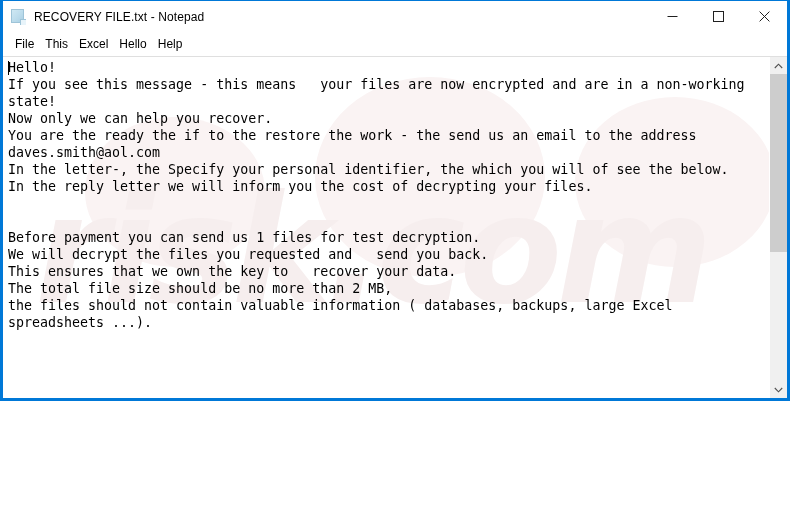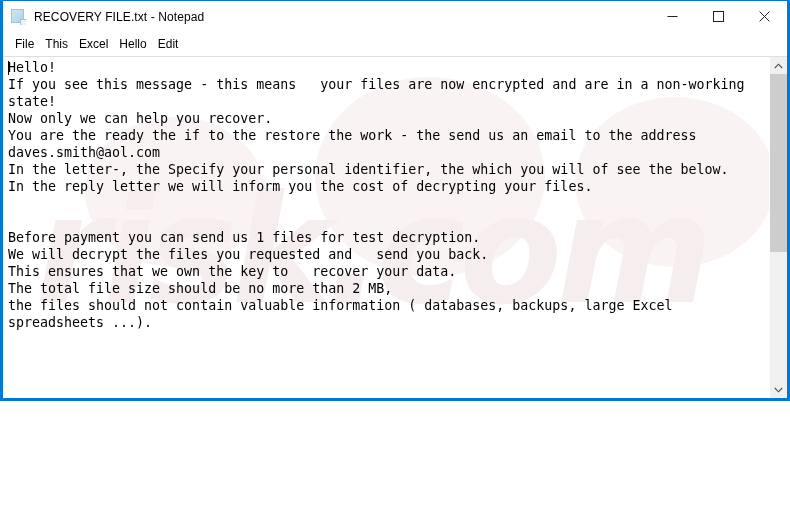--- a/index.html
+++ b/index.html
@@ -243,21 +243,21 @@
         </svg>
       </button>
     </div>
   </div>
 
   <div class="menubar">
     <div class="menu-item">File</div>
     <div class="menu-item">This</div>
     <div class="menu-item">Excel</div>
     <div class="menu-item">Hello</div>
-    <div class="menu-item">Edit</div>
+    <div class="menu-item">Help</div>
   </div>
 
   <div class="editor-wrap">
     <div class="textarea">
 
       <div class="watermark">
         <span class="wm-blob" style="left:70px;  top:60px;  width:180px; height:150px;"></span>
         <span class="wm-blob" style="left:300px; top:20px;  width:230px; height:200px;"></span>
         <span class="wm-blob" style="left:560px; top:40px;  width:200px; height:170px;"></span>
         <span class="wm-text">risk.com</span>

